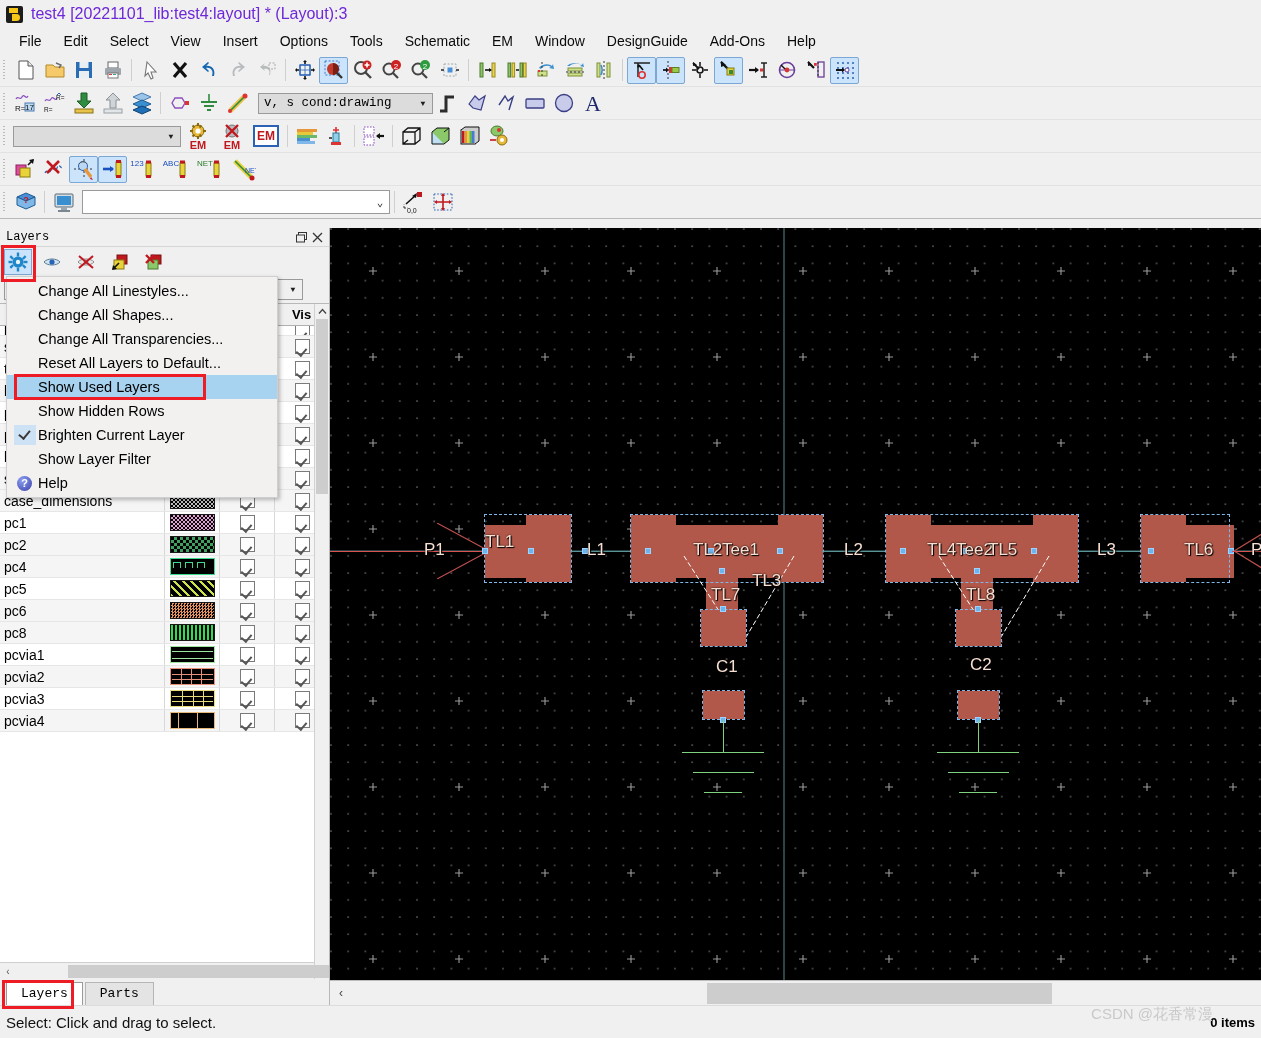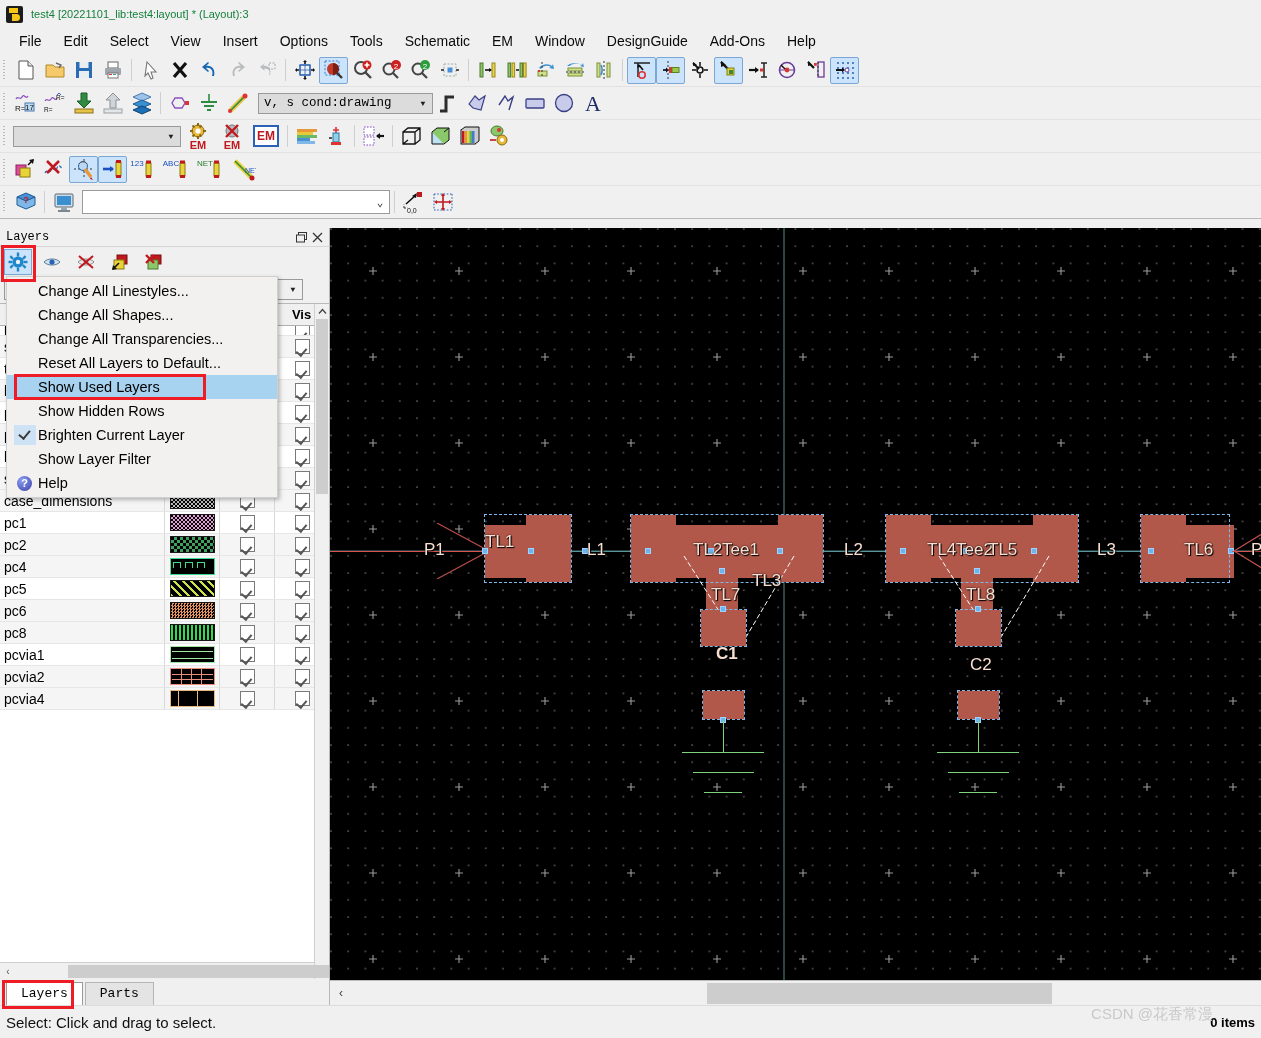--- a/index.html
+++ b/index.html
@@ -23,21 +23,21 @@
     width:17px;height:17px;background:#1c1c1c;border-radius:2px;
     position:relative;flex:none;
   }
   #app-logo:before{
     content:"";position:absolute;left:3px;top:2px;width:9px;height:5px;background:#f5c518;
   }
   #app-logo:after{
     content:"";position:absolute;left:6px;top:8px;width:8px;height:7px;background:#f5c518;
     border-radius:0 4px 4px 0;
   }
-  #title-text{ font-size:11px; color:#15803d; white-space:nowrap; }
+  #title-text{ font-size:16px; color:#6d28d9; white-space:nowrap; }
 
   
   #menubar{
     height:26px; display:flex; align-items:center; padding-left:8px;
     gap:0px; background:#f0f0f0;
   }
   .menu-item{
     padding:3px 11px; font-size:14px; color:#0a0a0a; cursor:default; white-space:nowrap;
   }
 
@@ -1069,20 +1069,38 @@
                 <div style="position:absolute;left:30px;top:0;bottom:0;width:1px;background:#e8907a"></div>
               </div>
             </div>
             <div class="lc-chk">
               <div class="cbox on"></div>
             </div>
             <div class="lc-chk2">
               <div class="cbox on"></div>
             </div>
           </div>
+          <div class="lrow">
+            <div class="lc-name">pcvia3</div>
+            <div class="lc-pat">
+              <div class="swatch" style="position: relative; background: rgb(0, 0, 0); border: 1px solid rgb(232, 221, 122);">
+                <div style="position:absolute;left:1px;top:5px;right:1px;height:1px;background:#e8dd7a"></div>
+                <div style="position:absolute;left:1px;top:10px;right:1px;height:1px;background:#e8dd7a"></div>
+                <div style="position:absolute;left:11px;top:0;bottom:0;width:1px;background:#e8dd7a"></div>
+                <div style="position:absolute;left:22px;top:0;bottom:0;width:1px;background:#e8dd7a"></div>
+                <div style="position:absolute;left:32px;top:0;bottom:0;width:1px;background:#e8dd7a"></div>
+              </div>
+            </div>
+            <div class="lc-chk">
+              <div class="cbox on"></div>
+            </div>
+            <div class="lc-chk2">
+              <div class="cbox on"></div>
+            </div>
+          </div>
           <div class="lrow alt">
             <div class="lc-name">pcvia4</div>
             <div class="lc-pat">
               <div class="swatch" style="position: relative; background: rgb(0, 0, 0); border: 1px solid rgb(232, 184, 122);">
                 <div style="position:absolute;left:7px;top:0;bottom:0;width:1px;background:#e8b87a"></div>
                 <div style="position:absolute;left:26px;top:0;bottom:0;width:1px;background:#e8b87a"></div>
               </div>
             </div>
             <div class="lc-chk">
               <div class="cbox on"></div>
@@ -1237,21 +1255,21 @@
           <div class="wirelbl" style="left: 422px; top: 312px; margin-top: 31px;">TL3</div>
           <div class="wirelbl" style="left: 514px; top: 312px;">L2</div>
           <div class="wirelbl" style="left: 597px; top: 312px;">TL4</div>
           <div class="wirelbl" style="left: 626px; top: 312px;">Tee2</div>
           <div class="wirelbl" style="left: 658px; top: 312px;">TL5</div>
           <div class="wirelbl" style="left: 767px; top: 312px;">L3</div>
           <div class="wirelbl" style="left: 854px; top: 312px;">TL6</div>
           <div class="wirelbl" style="left: 921px; top: 312px;">P2</div>
           <div class="wirelbl" style="left: 381px; top: 357px;">TL7</div>
           <div class="wirelbl" style="left: 636px; top: 357px;">TL8</div>
-          <div class="wirelbl" style="left: 386px; top: 416px; font-weight: bold;">C1</div>
+          <div class="wirelbl" style="left: 386px; top: 429px;">C1</div>
           <div class="wirelbl" style="left: 640px; top: 427px;">C2</div>
         </div>
     </div>
 
     <div id="canvas-hscroll">
       <div class="hsb-arrow">‹</div>
       <div id="ch-track">
         <div id="ch-thumb"></div>
       </div>
     </div>

